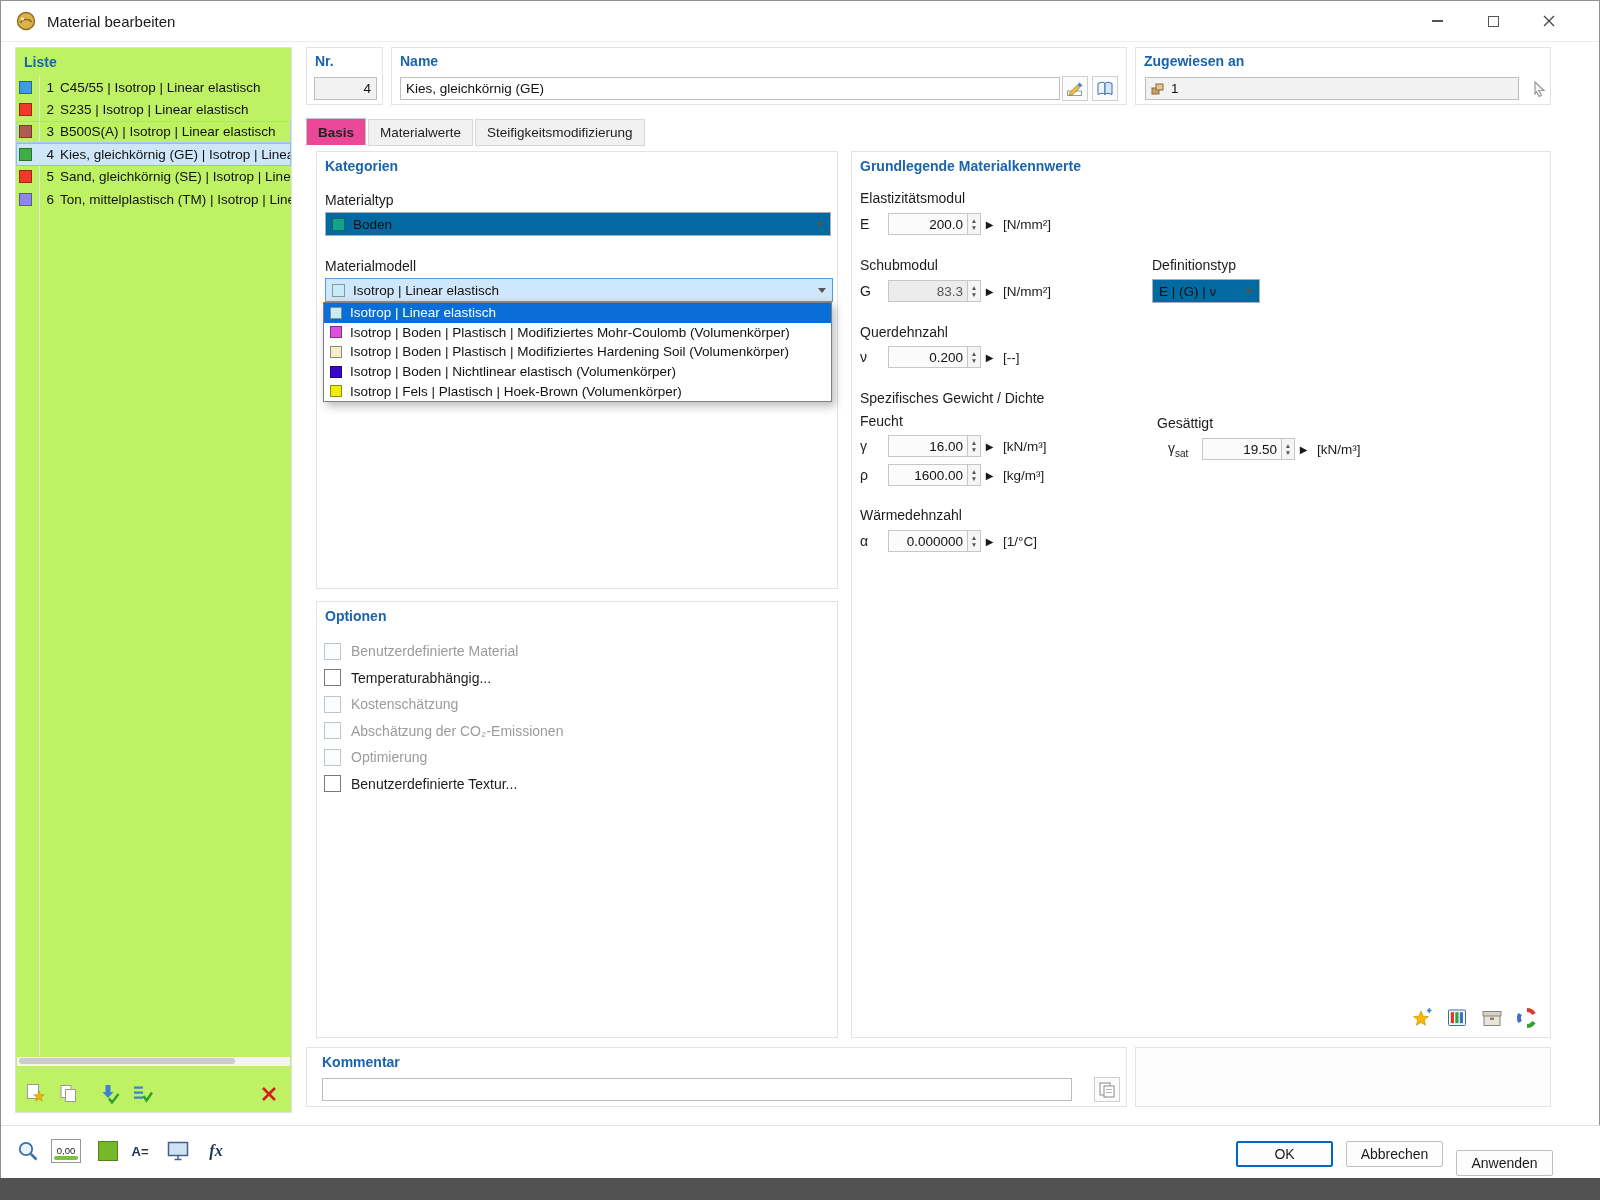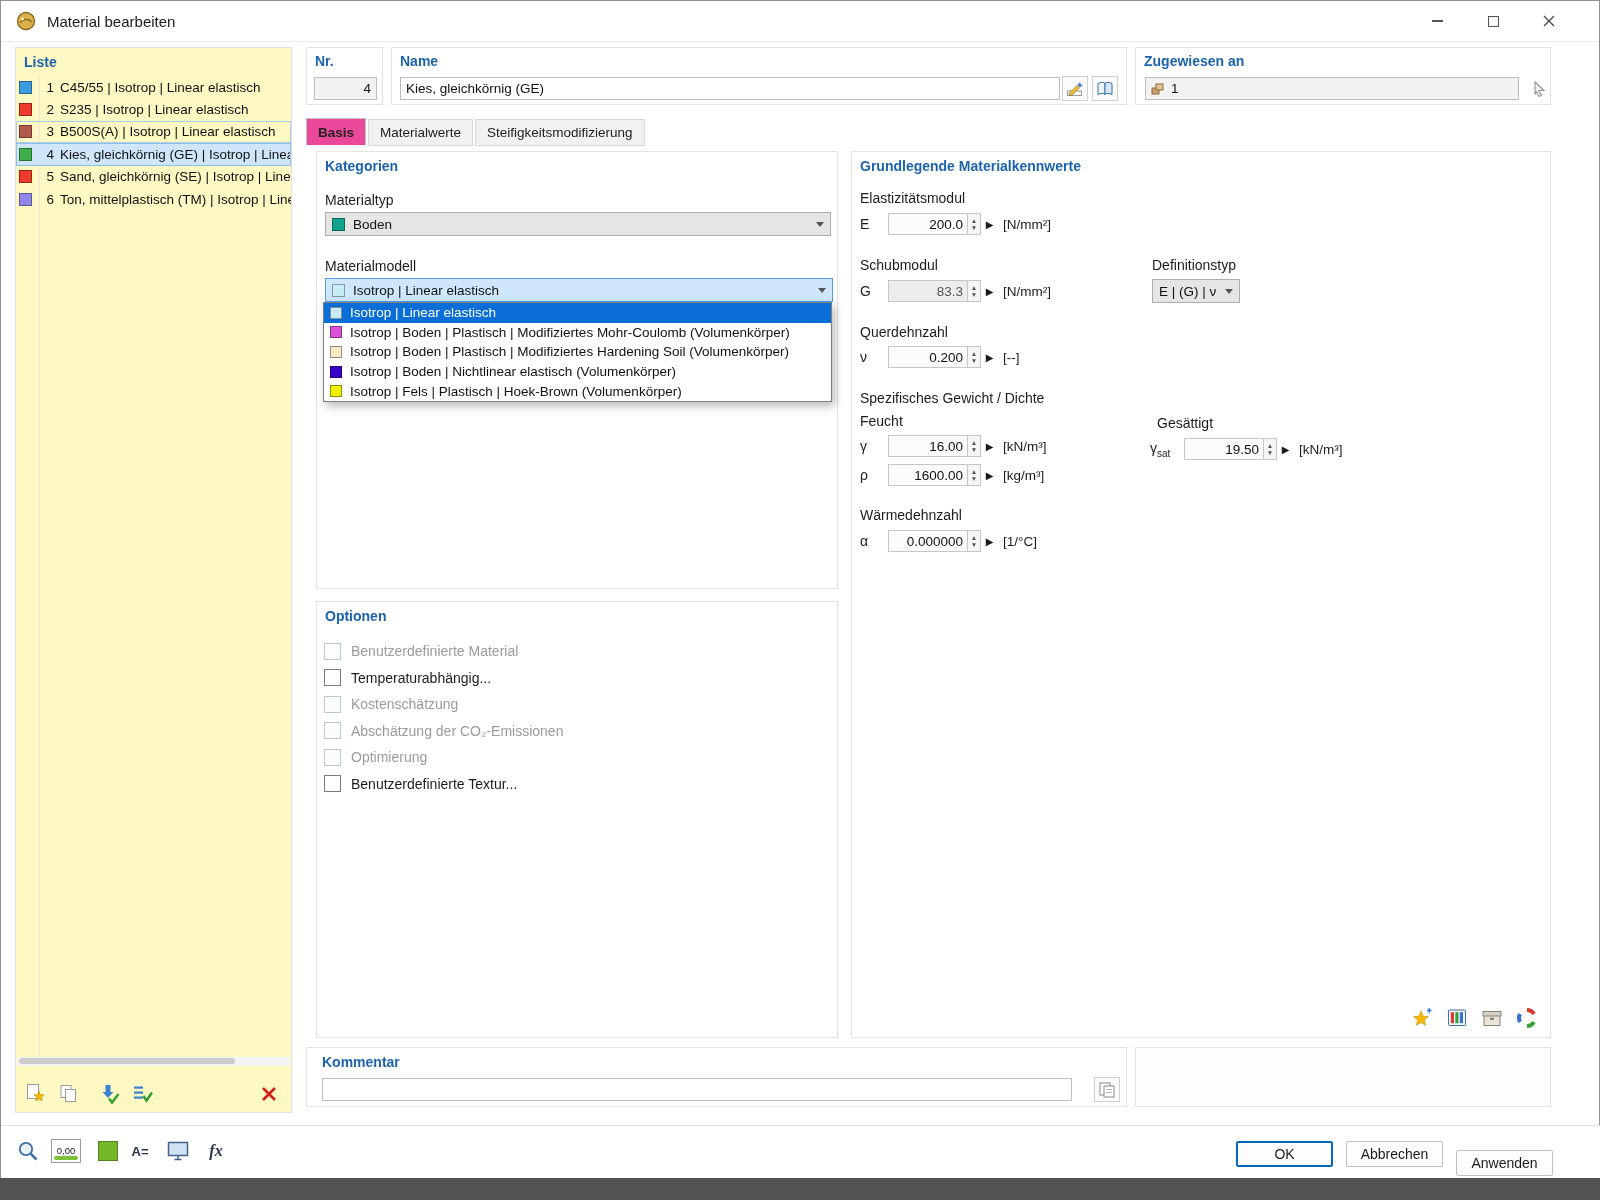--- a/index.html
+++ b/index.html
@@ -8,21 +8,21 @@
   #win{position:absolute;left:0;top:0;width:1600px;height:1178px;background:#ffffff;border:1px solid #909090;}
 
   
   #titlebar{position:absolute;left:0;top:0;width:100%;height:41px;background:#fff;border-bottom:1px solid #ebebeb;display:flex;align-items:center;}
   #title-text{margin-left:10px;font-size:15px;color:#1b1b1b;}
   #app-icon{margin-left:14px;width:22px;height:22px;}
   .wbtn{position:absolute;top:0;width:56px;height:40px;display:flex;align-items:center;justify-content:center;}
   #minimize-button{right:134px;} #maximize-button{right:78px;} #close-button{right:22px;}
 
   
-  #list-panel{position:absolute;left:14px;top:46px;width:277px;height:1066px;border:1px solid #e0e0e0;background:#fef9c3;}
+  #list-panel{position:absolute;left:14px;top:46px;width:277px;height:1066px;border:1px solid #e0e0e0;background:#bef264;}
   .bluehead{color:#1b64ad;font-weight:bold;font-size:14px;white-space:nowrap;}
   #list-header{position:absolute;left:8px;top:6px;}
   #list-vline{position:absolute;left:23px;top:28px;bottom:56px;width:1px;background:#e6e6e6;}
   #material-list{position:absolute;left:0;top:28px;right:0;}
   .mrow{height:22.4px;display:flex;align-items:center;font-size:13.5px;color:#111;white-space:nowrap;overflow:hidden;}
   .msw{flex:0 0 13px;height:13px;margin-left:3px;border:1px solid rgba(0,0,0,.35);}
   .mnum{flex:0 0 14px;margin-left:8px;text-align:right;}
   .mlab{margin-left:6px;overflow:hidden;}
   .mrow.selected{background:#cfe6f9;outline:1px solid #8fbfe9;outline-offset:-1px;}
   .mrow.focused{outline:1px solid #a9cdef;outline-offset:-1px;}
@@ -58,27 +58,27 @@
   #box-categories{left:315px;top:150px;width:522px;height:438px;}
   #box-props{left:850px;top:150px;width:700px;height:887px;}
   #box-options{left:315px;top:600px;width:522px;height:437px;}
   #box-comment{left:305px;top:1046px;width:821px;height:60px;}
   #box-preview{left:1134px;top:1046px;width:416px;height:60px;background:#fdfdfd;}
   .ghead{position:absolute;left:8px;top:6px;}
   #comment-head{left:15px;}
   .flabel{position:absolute;font-size:14px;color:#1c1c1c;white-space:nowrap;text-align:right;}
 
   
-  .combo{position:absolute;height:24px;border:1px solid #abadb3;background:#e5e5e5;display:flex;align-items:center;padding:0 6px;font-size:13.5px;color:#111;}
+  .combo{position:absolute;height:24px;border:1px solid #abadb3;background:#0369a1;display:flex;align-items:center;padding:0 6px;font-size:13.5px;color:#111;}
   .combo.focused{background:#cfe7fa;border-color:#569de5;}
   .csw{width:13px;height:13px;border:1px solid rgba(0,0,0,.35);margin-right:8px;flex:0 0 auto;}
   .chev{width:0;height:0;border-left:4px solid transparent;border-right:4px solid transparent;border-top:5px solid #555;margin-left:auto;}
   #materialtyp-combo{left:8px;top:60px;width:506px;}
   #materialmodell-combo{left:8px;top:126px;width:508px;}
-  #definitionstyp-combo{left:300px;top:127px;width:88px;}
+  #definitionstyp-combo{left:300px;top:127px;width:108px;}
 
   
   #materialmodell-dropdown-list{position:absolute;left:322px;top:301px;width:509px;border:1px solid #7f7f7f;background:#fff;z-index:60;box-shadow:3px 4px 9px rgba(0,0,0,.28);}
   .ddrow{height:19.6px;display:flex;align-items:center;padding:0 3px;font-size:13.5px;color:#111;white-space:nowrap;overflow:hidden;}
   .ddrow.sel{background:#0a6ed8;color:#fff;}
   .ddsw{flex:0 0 12px;height:12px;border:1px solid rgba(0,0,0,.4);margin:0 8px 0 3px;}
 
   
   .frow{position:absolute;display:flex;align-items:center;font-size:14px;color:#1c1c1c;}
   .sym{width:28px;flex:0 0 auto;}
@@ -388,21 +388,21 @@
     <div class="frow" style="left:8px;top:283px;">
       <span class="sym">γ</span>
       <span class="sfield">16.00</span>
       <span class="spin">
           <i>▲</i>
           <i>▼</i>
         </span>
       <span class="detail">▶</span>
       <span class="unit">[kN/m³]</span>
     </div>
-    <div class="frow" style="left:298px;top:286px;">
+    <div class="frow" style="left:316px;top:286px;">
       <span class="sym wide"><span>γ</span><span class="sub">sat</span></span>
       <span class="sfield">19.50</span>
       <span class="spin">
           <i>▲</i>
           <i>▼</i>
         </span>
       <span class="detail">▶</span>
       <span class="unit">[kN/m³]</span>
     </div>
 

